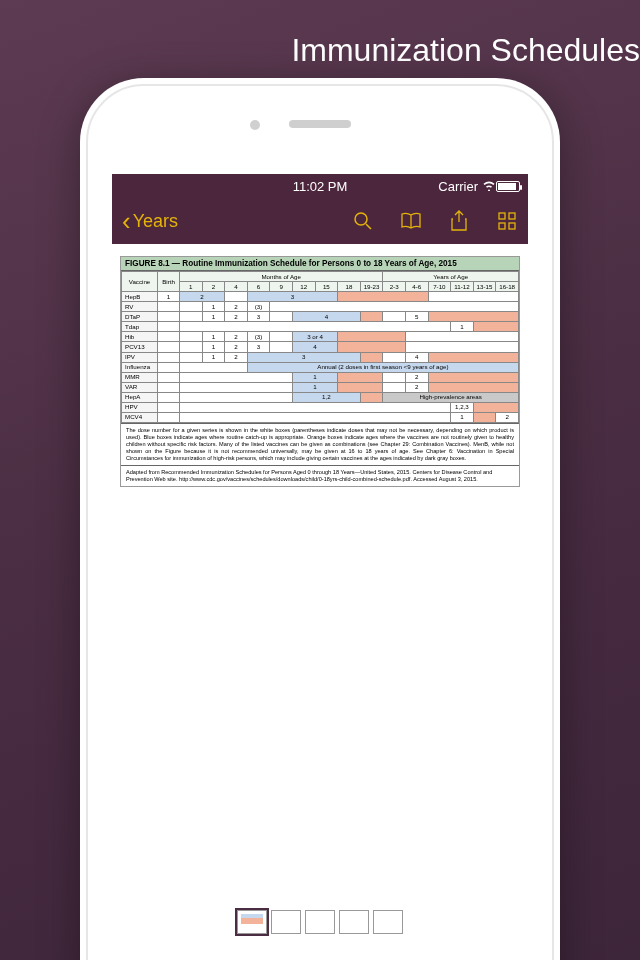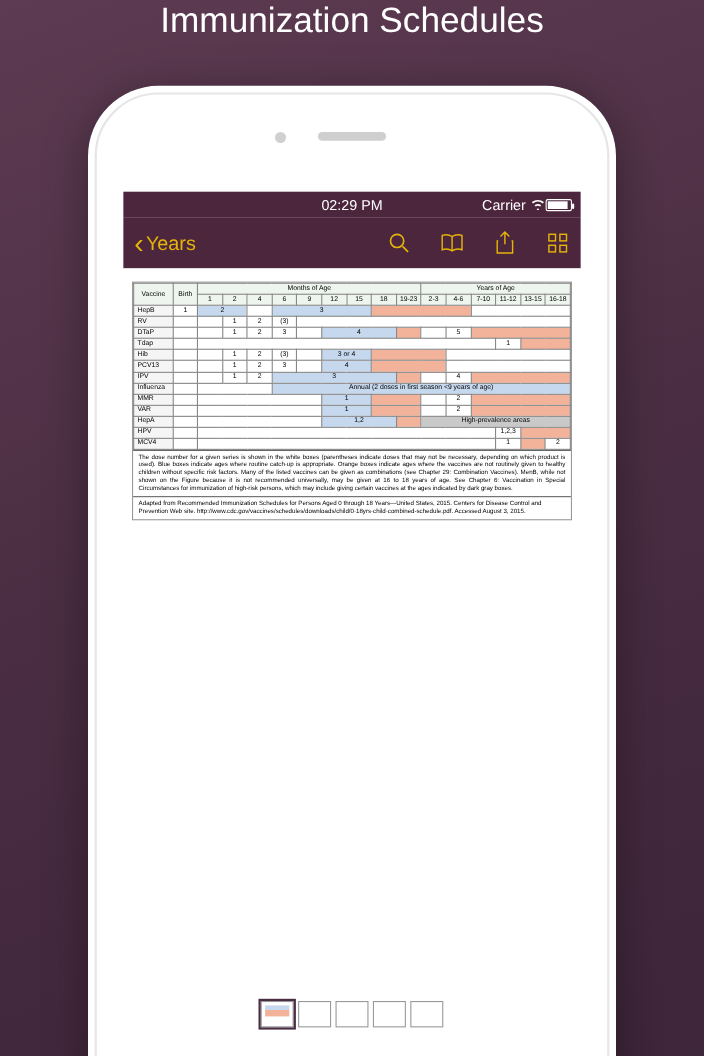--- a/index.html
+++ b/index.html
@@ -3,21 +3,21 @@
 <meta charset="utf-8">
 <style>
   * { margin:0; padding:0; box-sizing:border-box; }
   body {
     width:640px; height:960px;
     background: linear-gradient(160deg,#5d3b52 0%, #4a2d42 50%, #3d253a 100%);
     font-family: -apple-system, Helvetica, Arial, sans-serif;
     overflow:hidden;
     position:relative;
   }
-  .app-title { color:#fff; font-size:32px; font-weight:400; text-align:center; padding:0 0 10px; }
+  .app-title { color:#fff; font-size:32px; font-weight:400; text-align:right; padding:32px 0 10px; }
   
   .phone {
     position:absolute; left:50%; transform:translateX(-50%);
     top:78px; width:480px; height:972px;
     background:#fff; border-radius:64px;
     box-shadow:0 8px 40px rgba(0,0,0,.35);
     padding:6px;
   }
   .phone-inner {
     width:100%; height:100%;
@@ -111,21 +111,21 @@
 
       <div class="statusbar">
         <div class="left">
           <span>Carrier</span>
           <span class="wifi">
             <svg width="14" height="11" viewBox="0 0 14 11">
                 <path d="M7 9.5a1 1 0 100 2 1 1 0 000-2zm-3-3a5 5 0 016 0l-1 1.2a3.3 3.3 0 00-4 0zm-2.5-2.8a9 9 0 0111 0l-1 1.2a7.3 7.3 0 00-9 0z" fill="#fff"></path>
               </svg>
           </span>
         </div>
-        <span class="time">02:29 PM</span>
+        <span class="time">11:02 PM</span>
         <div class="right">
           <div class="battery"></div>
         </div>
       </div>
 
       <div class="navbar">
         <div class="back">
           <span class="chev">‹</span>
           <span>Years</span>
         </div>
@@ -152,20 +152,21 @@
                 <rect x="12" y="2" width="6" height="6" stroke="#e4b409" stroke-width="1.3" fill="none"></rect>
                 <rect x="2" y="12" width="6" height="6" stroke="#e4b409" stroke-width="1.3" fill="none"></rect>
                 <rect x="12" y="12" width="6" height="6" stroke="#e4b409" stroke-width="1.3" fill="none"></rect>
               </svg>
           </span>
         </div>
       </div>
 
       <div class="doc">
         <div class="page">
+          <div class="fig-title">FIGURE 8.1 — Routine Immunization Schedule for Persons 0 to 18 Years of Age, 2015</div>
           <table class="sched">
             <colgroup>
                 <col class="vac">
                 <col class="birth">
               <col>
                 <col>
                 <col>
                 <col>
                 <col>
                 <col>

